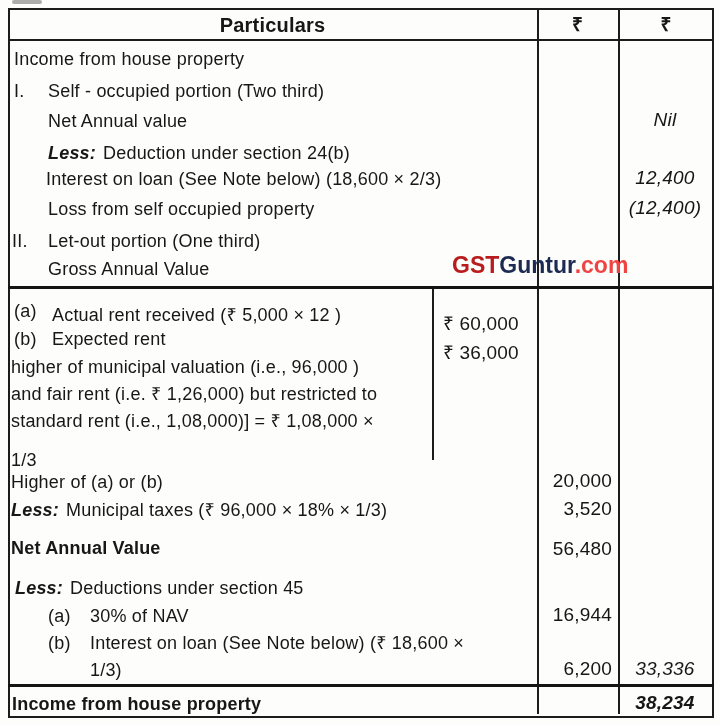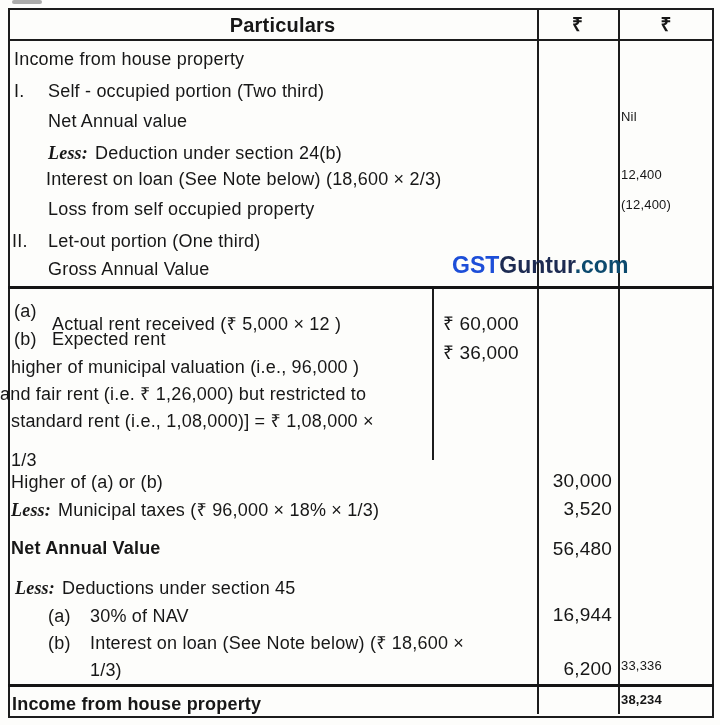--- a/index.html
+++ b/index.html
@@ -14,26 +14,26 @@
     border:2px solid #1c1c1c;background:transparent;
   }
   .vline{position:absolute;width:2px;background:#1c1c1c;}
   .hline{position:absolute;left:8px;width:706px;height:2px;background:#1c1c1c;}
   .hline.thick{height:3px;background:#141414;}
   .t{
     position:absolute;font-size:18px;line-height:24px;white-space:nowrap;
     color:#171717;letter-spacing:.2px;
   }
   .b{font-weight:bold;}
-  .bi{font-weight:bold;font-style:italic;font-family:Liberation Serif, serif;}
+  .bi{font-weight:bold;font-style:italic;}
   .after-less{margin-left:7px;}
-  .hdr{font-size:20px;font-weight:bold;text-align:center;padding-left:10px;}
+  .hdr{font-size:20px;font-weight:bold;text-align:center;}
   .colhead{font-size:19px;text-align:center;font-weight:bold;}
   .v1{position:absolute;left:525px;width:87px;text-align:right;font-size:19px;letter-spacing:.2px;}
-  .v2{position:absolute;left:621px;width:88px;text-align:left;font-size:13px;letter-spacing:.2px;}
+  .v2{position:absolute;left:621px;width:88px;text-align:center;font-size:19px;letter-spacing:.2px;font-style:italic;}
   .inner-val{position:absolute;left:443px;font-size:19px;letter-spacing:.2px;margin-top:13px;}
   .wm{position:absolute;left:452px;top:252px;font-size:23px;font-weight:bold;white-space:nowrap;}
   .artifact{position:absolute;left:12px;top:0px;width:30px;height:4px;background:#6a6a6a;opacity:.55;border-radius:2px;}
 </style>
 </head>
 <body>
 
 <div>
 
   <div class="artifact"></div>
@@ -67,38 +67,38 @@
 
   <div class="t" style="left:48px;top:197px">Loss from self occupied property</div>
   <div class="v2" style="top:197px">(12,400)</div>
 
   <div class="t" style="left:12px;top:229px">II.</div>
   <div class="t" style="left:48px;top:229px">Let-out portion (One third)</div>
 
   <div class="t" style="left:48px;top:257px">Gross Annual Value</div>
 
   <div class="wm">
-    <span style="color: #1d4ed8;">GST</span><span style="color: rgb(29, 43, 82);">Guntur</span><span style="color: #0c4a6e;">.com</span>
+    <span style="color: #b91c1c;">GST</span><span style="color: rgb(29, 43, 82);">Guntur</span><span style="color: #ef4444;">.com</span>
   </div>
 
   <div class="t" style="left:14px;top:299px">(a)</div>
-  <div class="t" style="left:52px;top:312px">Actual rent received (₹ 5,000 × 12 )</div>
+  <div class="t" style="left:52px;top:303px">Actual rent received (₹ 5,000 × 12 )</div>
   <div class="t inner-val" style="top:299px">₹ 60,000</div>
 
   <div class="t" style="left:14px;top:327px">(b)</div>
   <div class="t" style="left:52px;top:327px">Expected rent</div>
   <div class="t inner-val" style="top:328px">₹ 36,000</div>
 
   <div class="t" style="left:11px;top:355px">higher of municipal valuation (i.e., 96,000 )</div>
-  <div class="t" style="left:0;top:382px">and fair rent (i.e. ₹ 1,26,000) but restricted to</div>
+  <div class="t" style="left:11px;top:382px">and fair rent (i.e. ₹ 1,26,000) but restricted to</div>
   <div class="t" style="left:11px;top:409px">standard rent (i.e., 1,08,000)] = ₹ 1,08,000 ×</div>
   <div class="t" style="left:11px;top:448px">1/3</div>
 
   <div class="t" style="left:11px;top:470px">Higher of (a) or (b)</div>
-  <div class="v1" style="top:470px">30,000</div>
+  <div class="v1" style="top:470px">20,000</div>
 
   <div class="t" style="left:11px;top:498px">
     <span class="bi">Less:</span><span class="after-less">Municipal taxes (₹ 96,000 × 18% × 1/3)</span>
   </div>
   <div class="v1" style="top:498px">3,520</div>
 
   <div class="t b" style="left:11px;top:536px">Net Annual Value</div>
   <div class="v1" style="top:538px">56,480</div>
 
   <div class="t" style="left:15px;top:576px">

